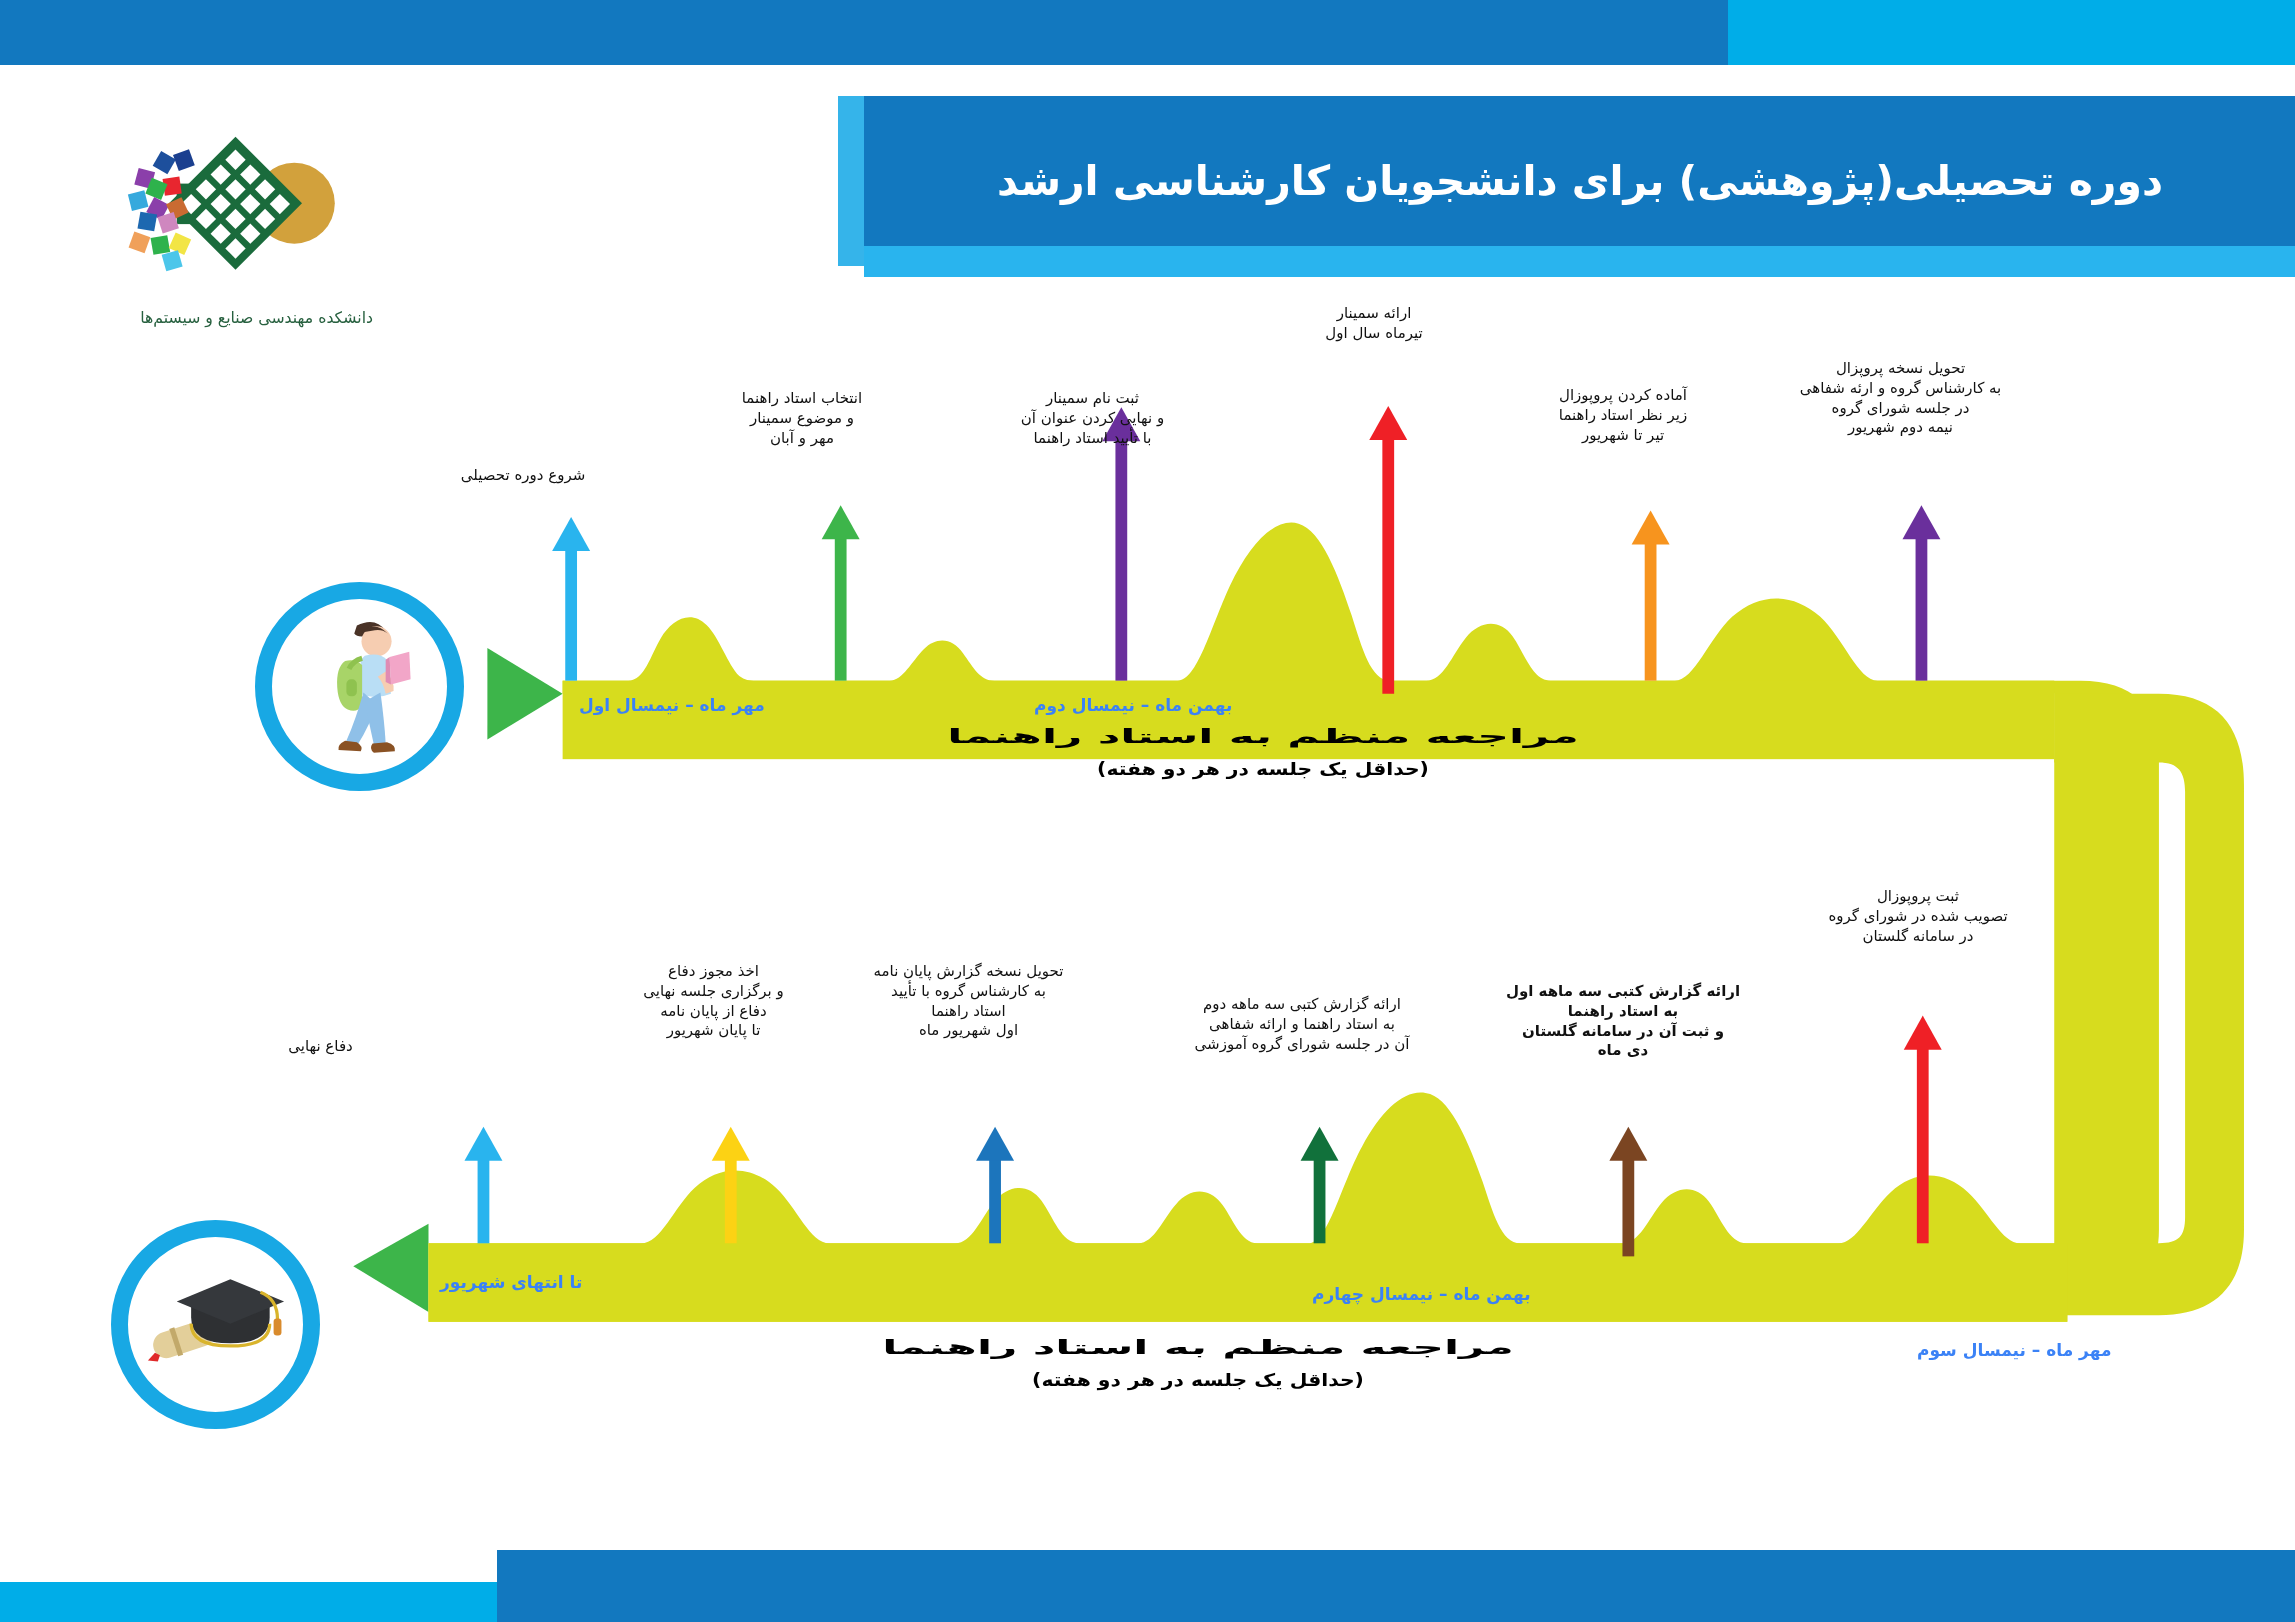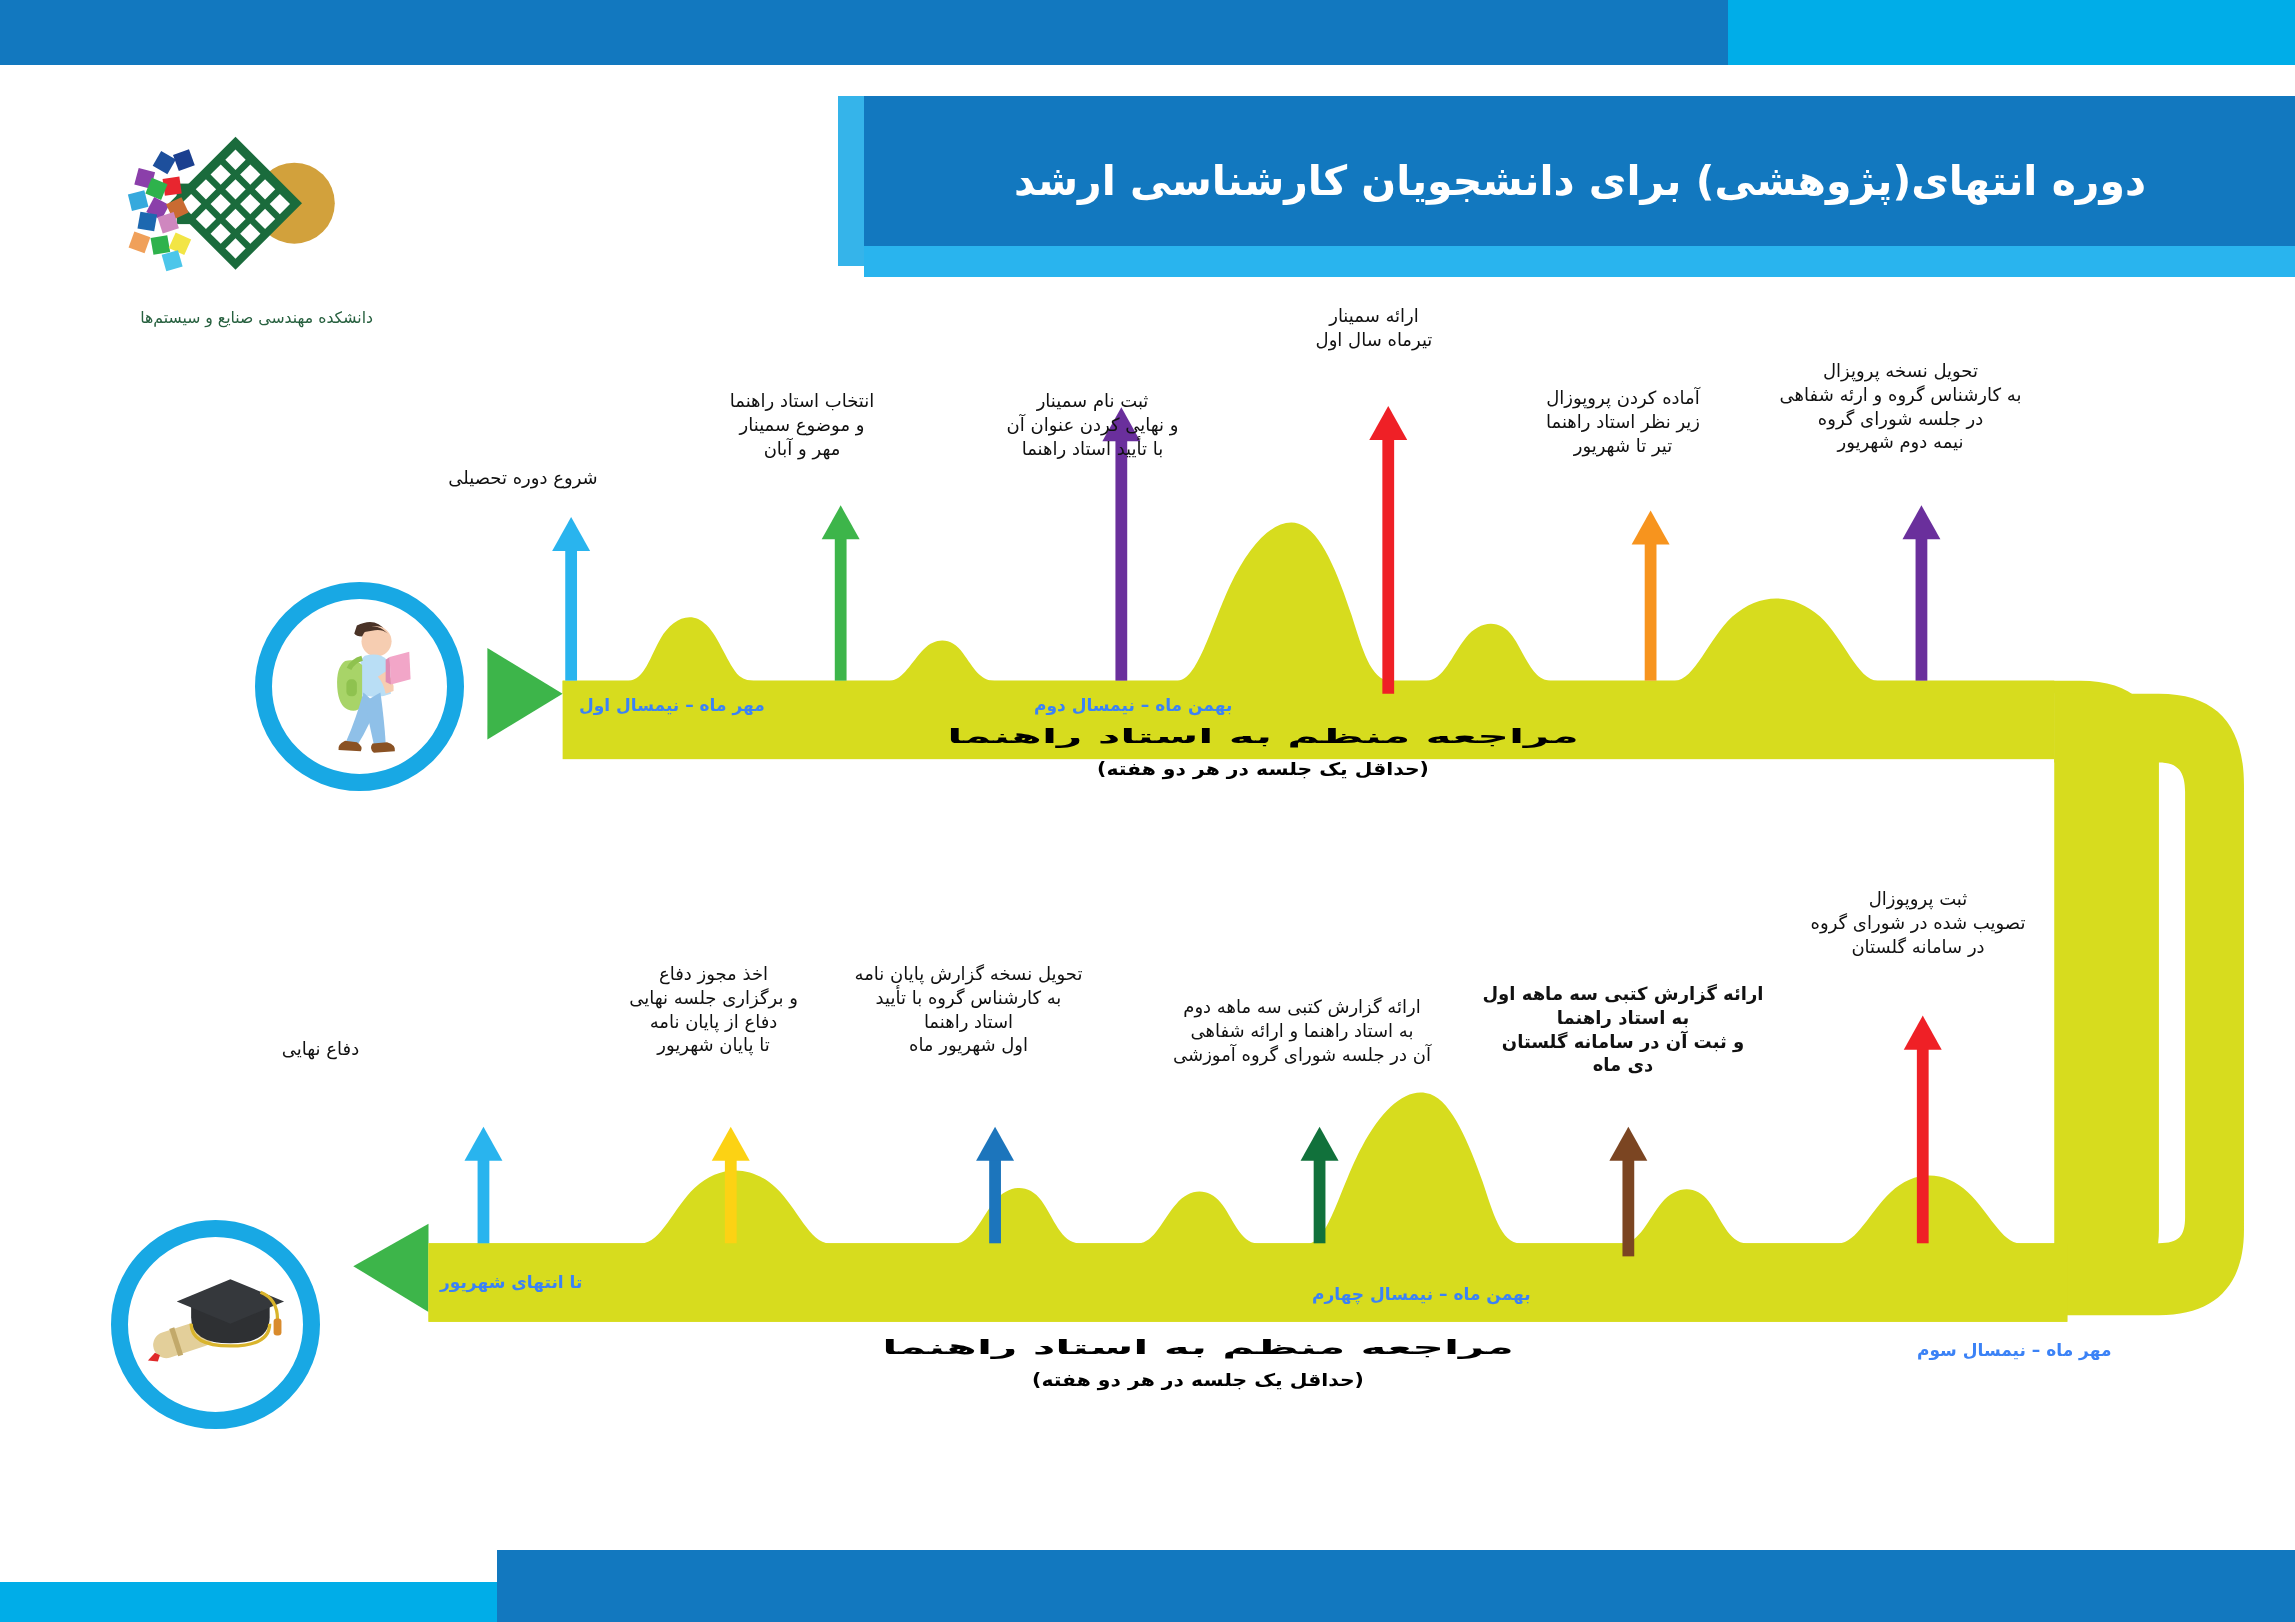--- a/index.html
+++ b/index.html
@@ -47,21 +47,21 @@
     box-sizing:border-box;
     display:flex;align-items:center;justify-content:center;
   }
   #student-circle{left:255px;top:582px;width:209px;height:209px;}
   #grad-circle   {left:111px;top:1220px;width:209px;height:209px;}
 
   
   .callout{
     position:absolute;
     direction:rtl;text-align:center;
-    font-size:18px;line-height:1.32;color:#111111;
+    font-size:15px;line-height:1.32;color:#111111;
     font-family:"DejaVu Sans","Liberation Sans",sans-serif;
     white-space:pre-line;
   }
 
   
   .band-label{
     position:absolute;direction:rtl;color:#3b82f6;
     font-size:17px;font-weight:600;white-space:nowrap;
   }
 
@@ -77,21 +77,21 @@
     white-space:nowrap;transform:scaleX(1.15);transform-origin:center;
   }
 </style>
 </head>
 <body>
 
 <div class="abs" id="hdr-bar-dark"></div>
 <div class="abs" id="hdr-bar-light"></div>
 <div class="abs" id="hdr-accent"></div>
 <div class="abs" id="title-box">
-  <div class="title-text">دوره انتهای(پژوهشی) برای دانشجویان کارشناسی ارشد</div>
+  <div class="title-text">دوره تحصیلی(پژوهشی) برای دانشجویان کارشناسی ارشد</div>
 </div>
 <div class="abs" id="title-under"></div>
 
 <div class="abs" id="logo-wrap">
   <svg width="275" height="196" viewBox="0 0 420 300">
 
     <circle cx="300" cy="135" r="62" fill="#d2a13c"></circle>
 
     <g transform="translate(210,135) rotate(45)">
       <rect x="-72" y="-72" width="144" height="144" fill="#1a6b3c"></rect>

